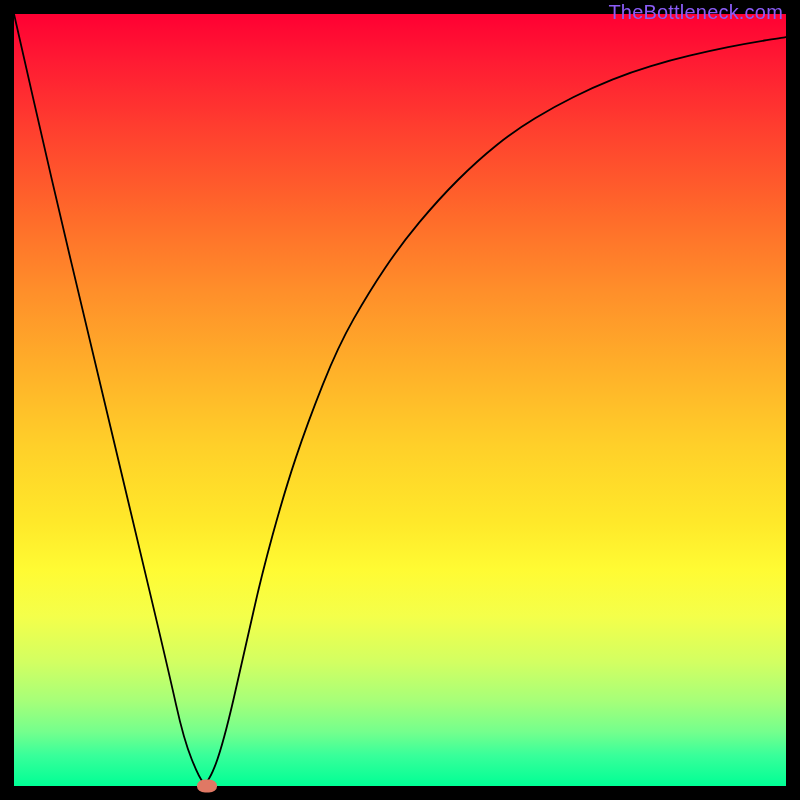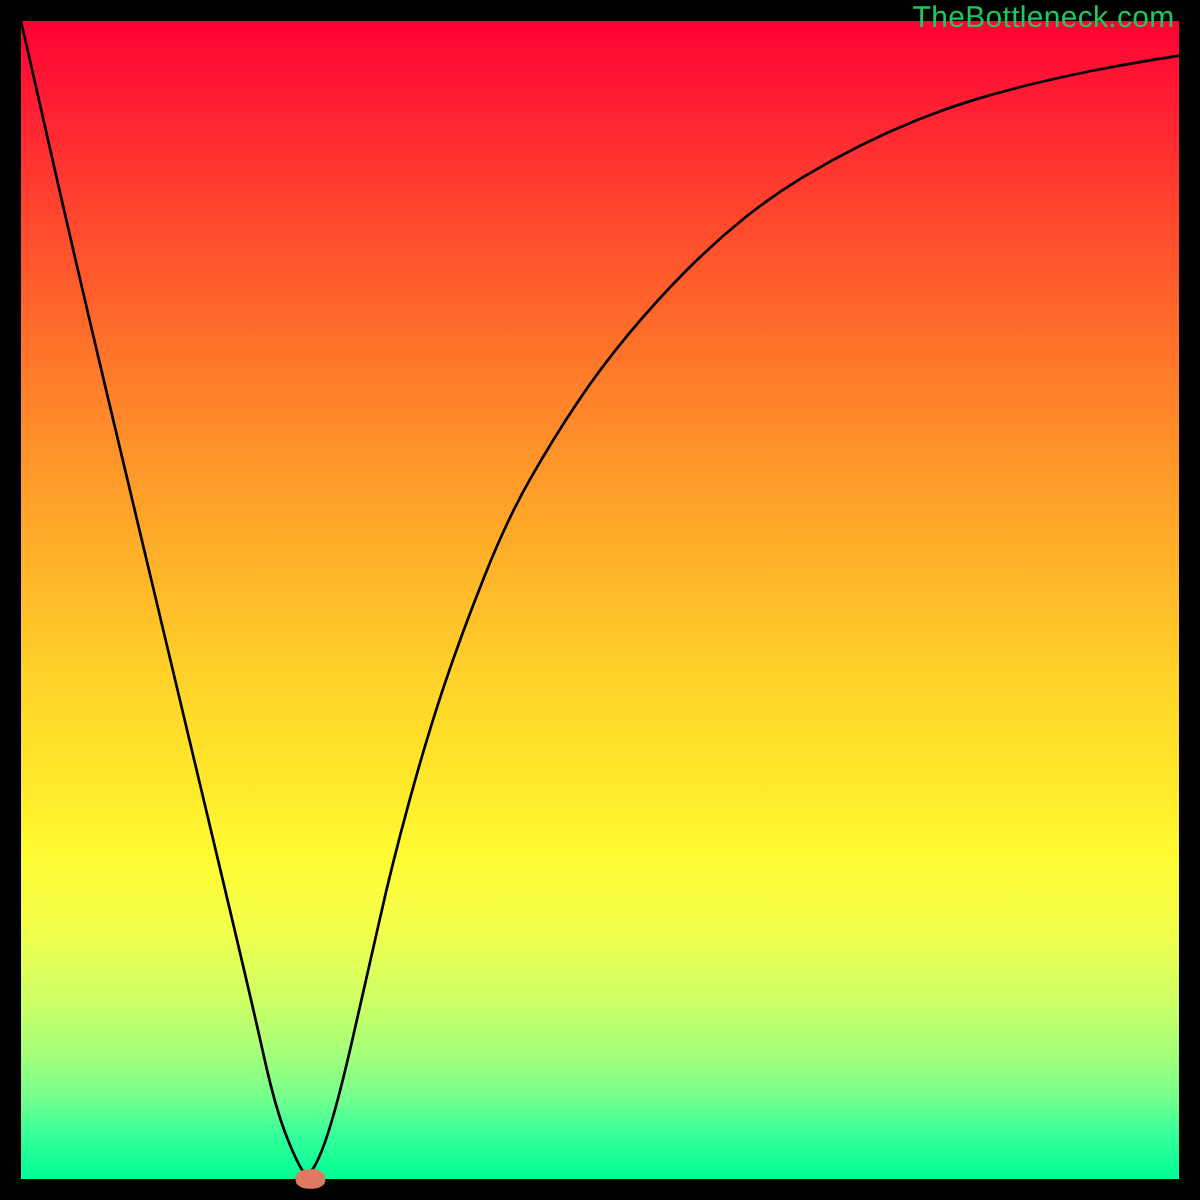--- a/index.html
+++ b/index.html
@@ -55,21 +55,21 @@
     width: 20px;
     height: 13px;
     background: #e07864;
     border-radius: 8px / 6px;
     transform: translate(-50%, -50%);
   }
   .watermark {
     position: absolute;
     top: 1px;
     right: 17px;
-    color: #22c55e;
+    color: #8b5cf6;
     font-family: Arial, Helvetica, sans-serif;
     font-size: 20px;
     letter-spacing: 0.2px;
   }
 </style>
 </head>
 <body>
 
 <div class="frame">
   <div class="gradient"></div>

